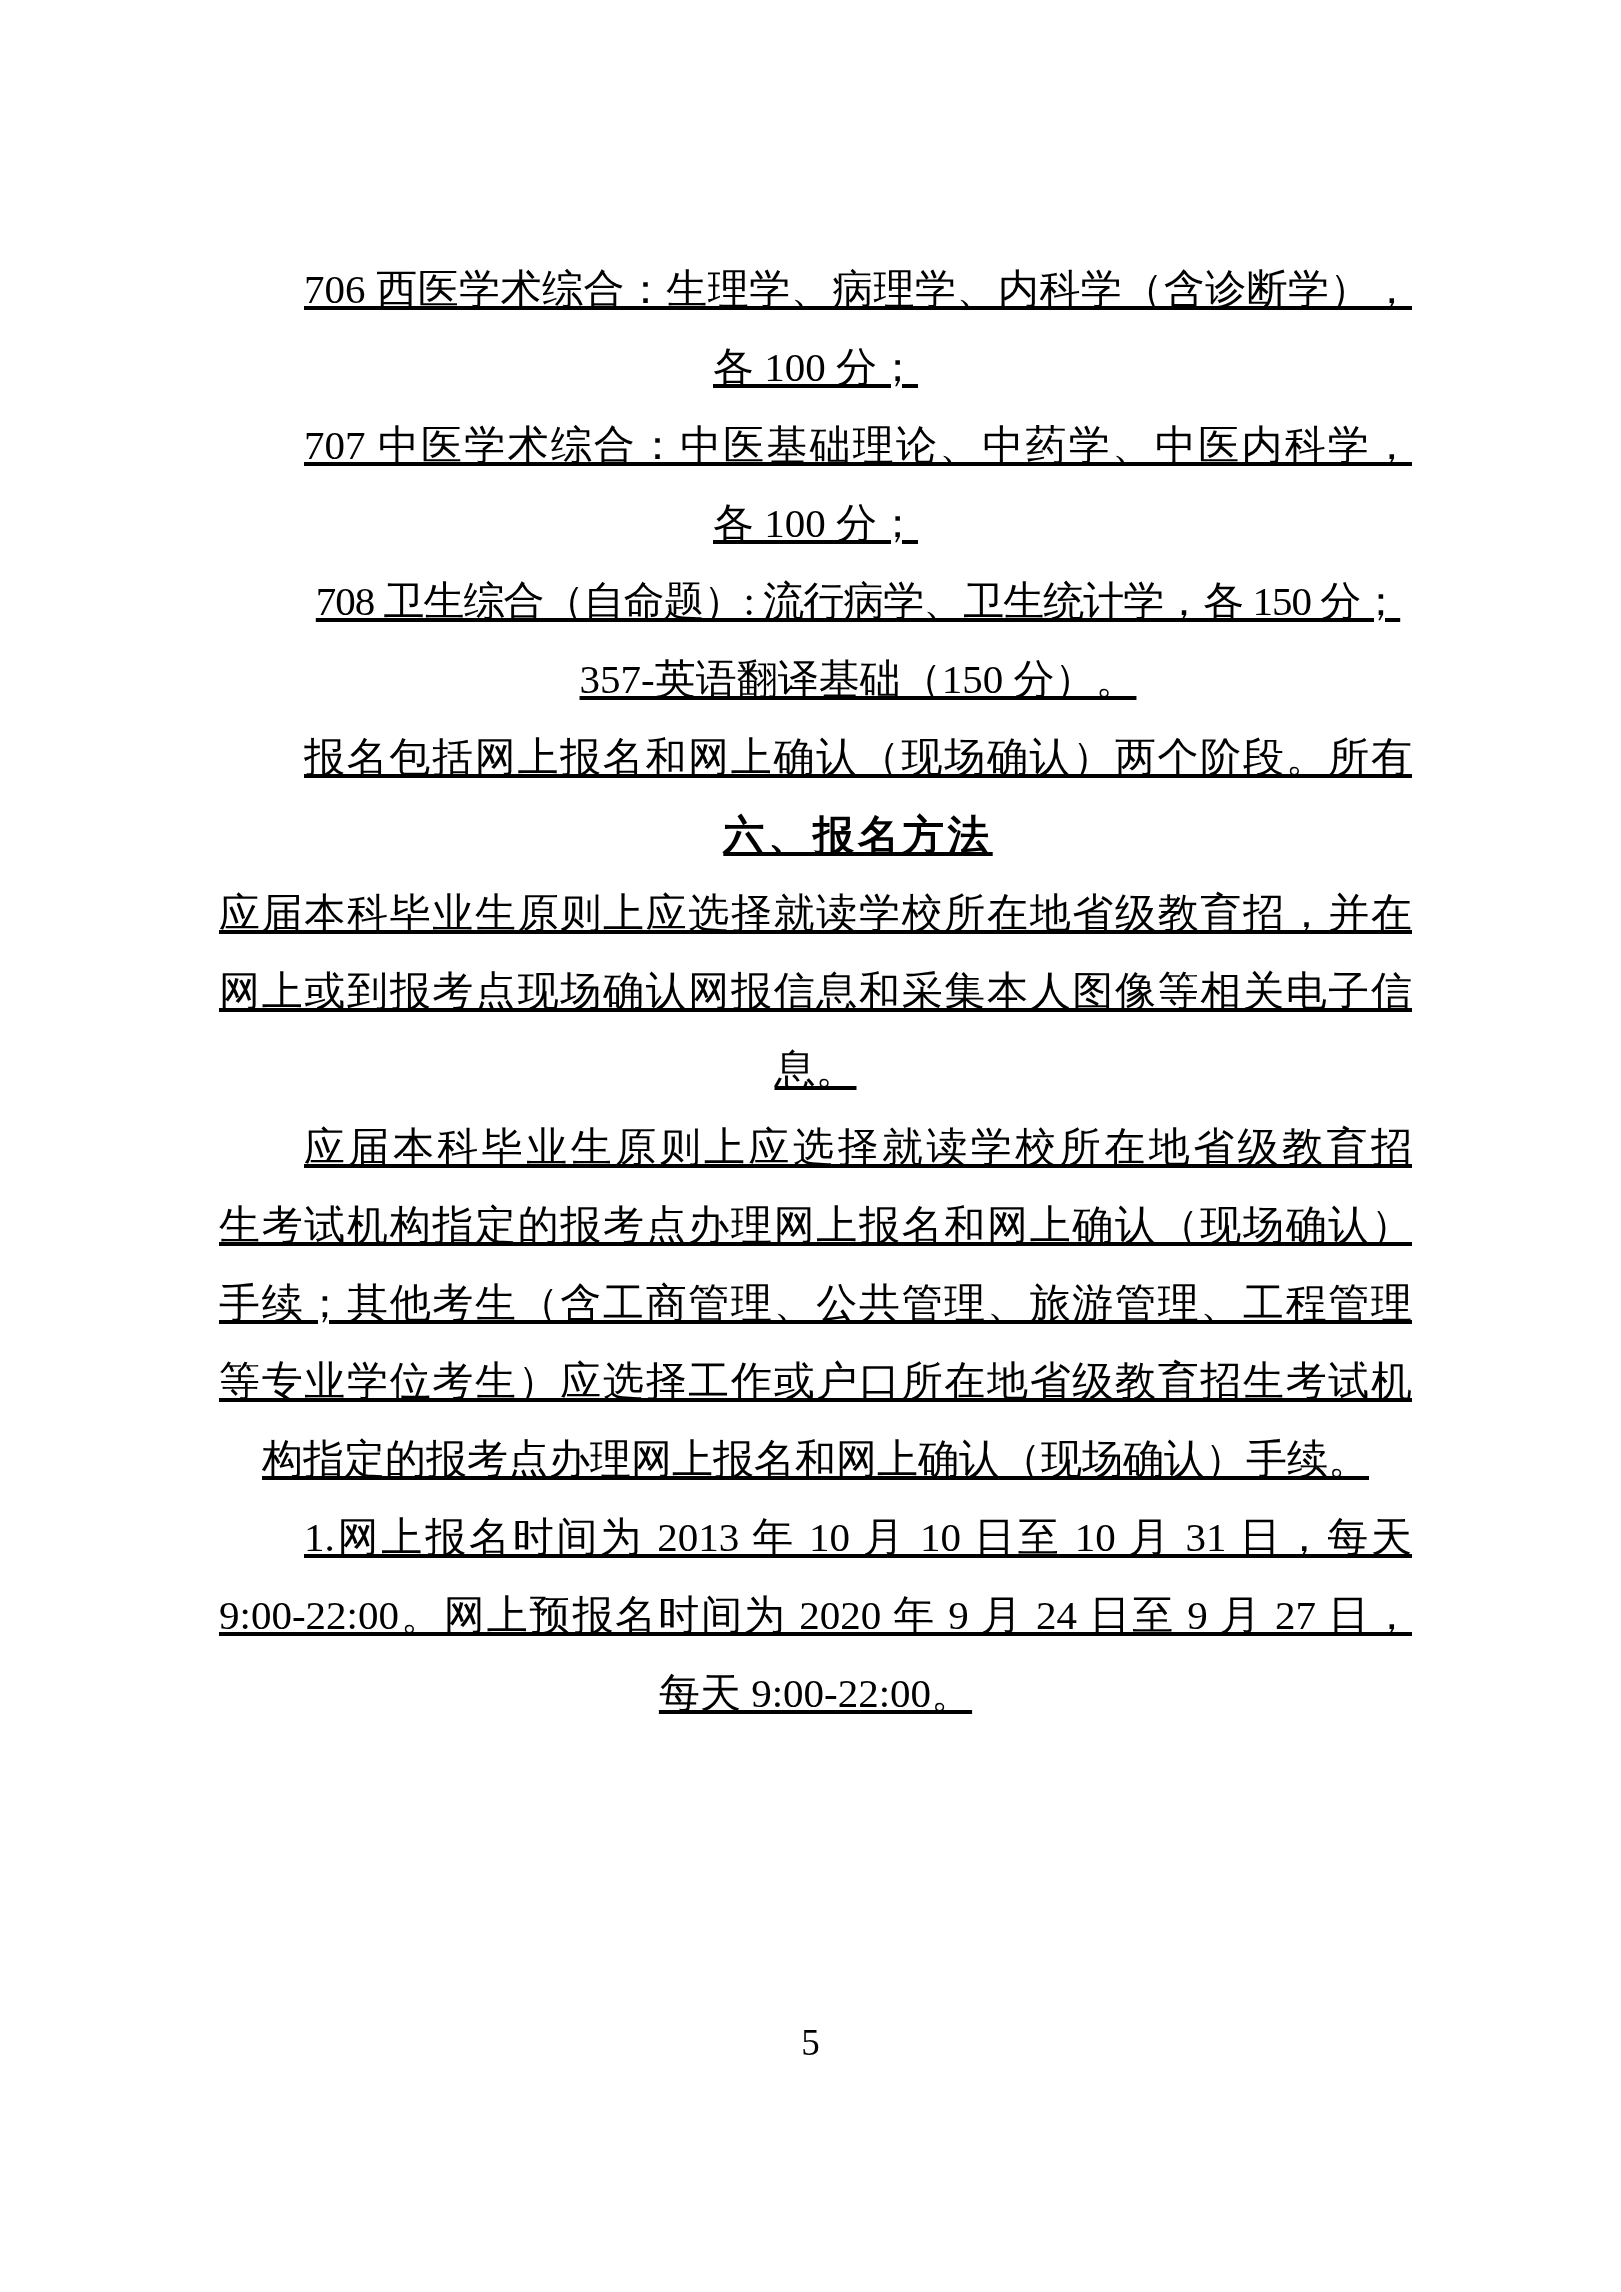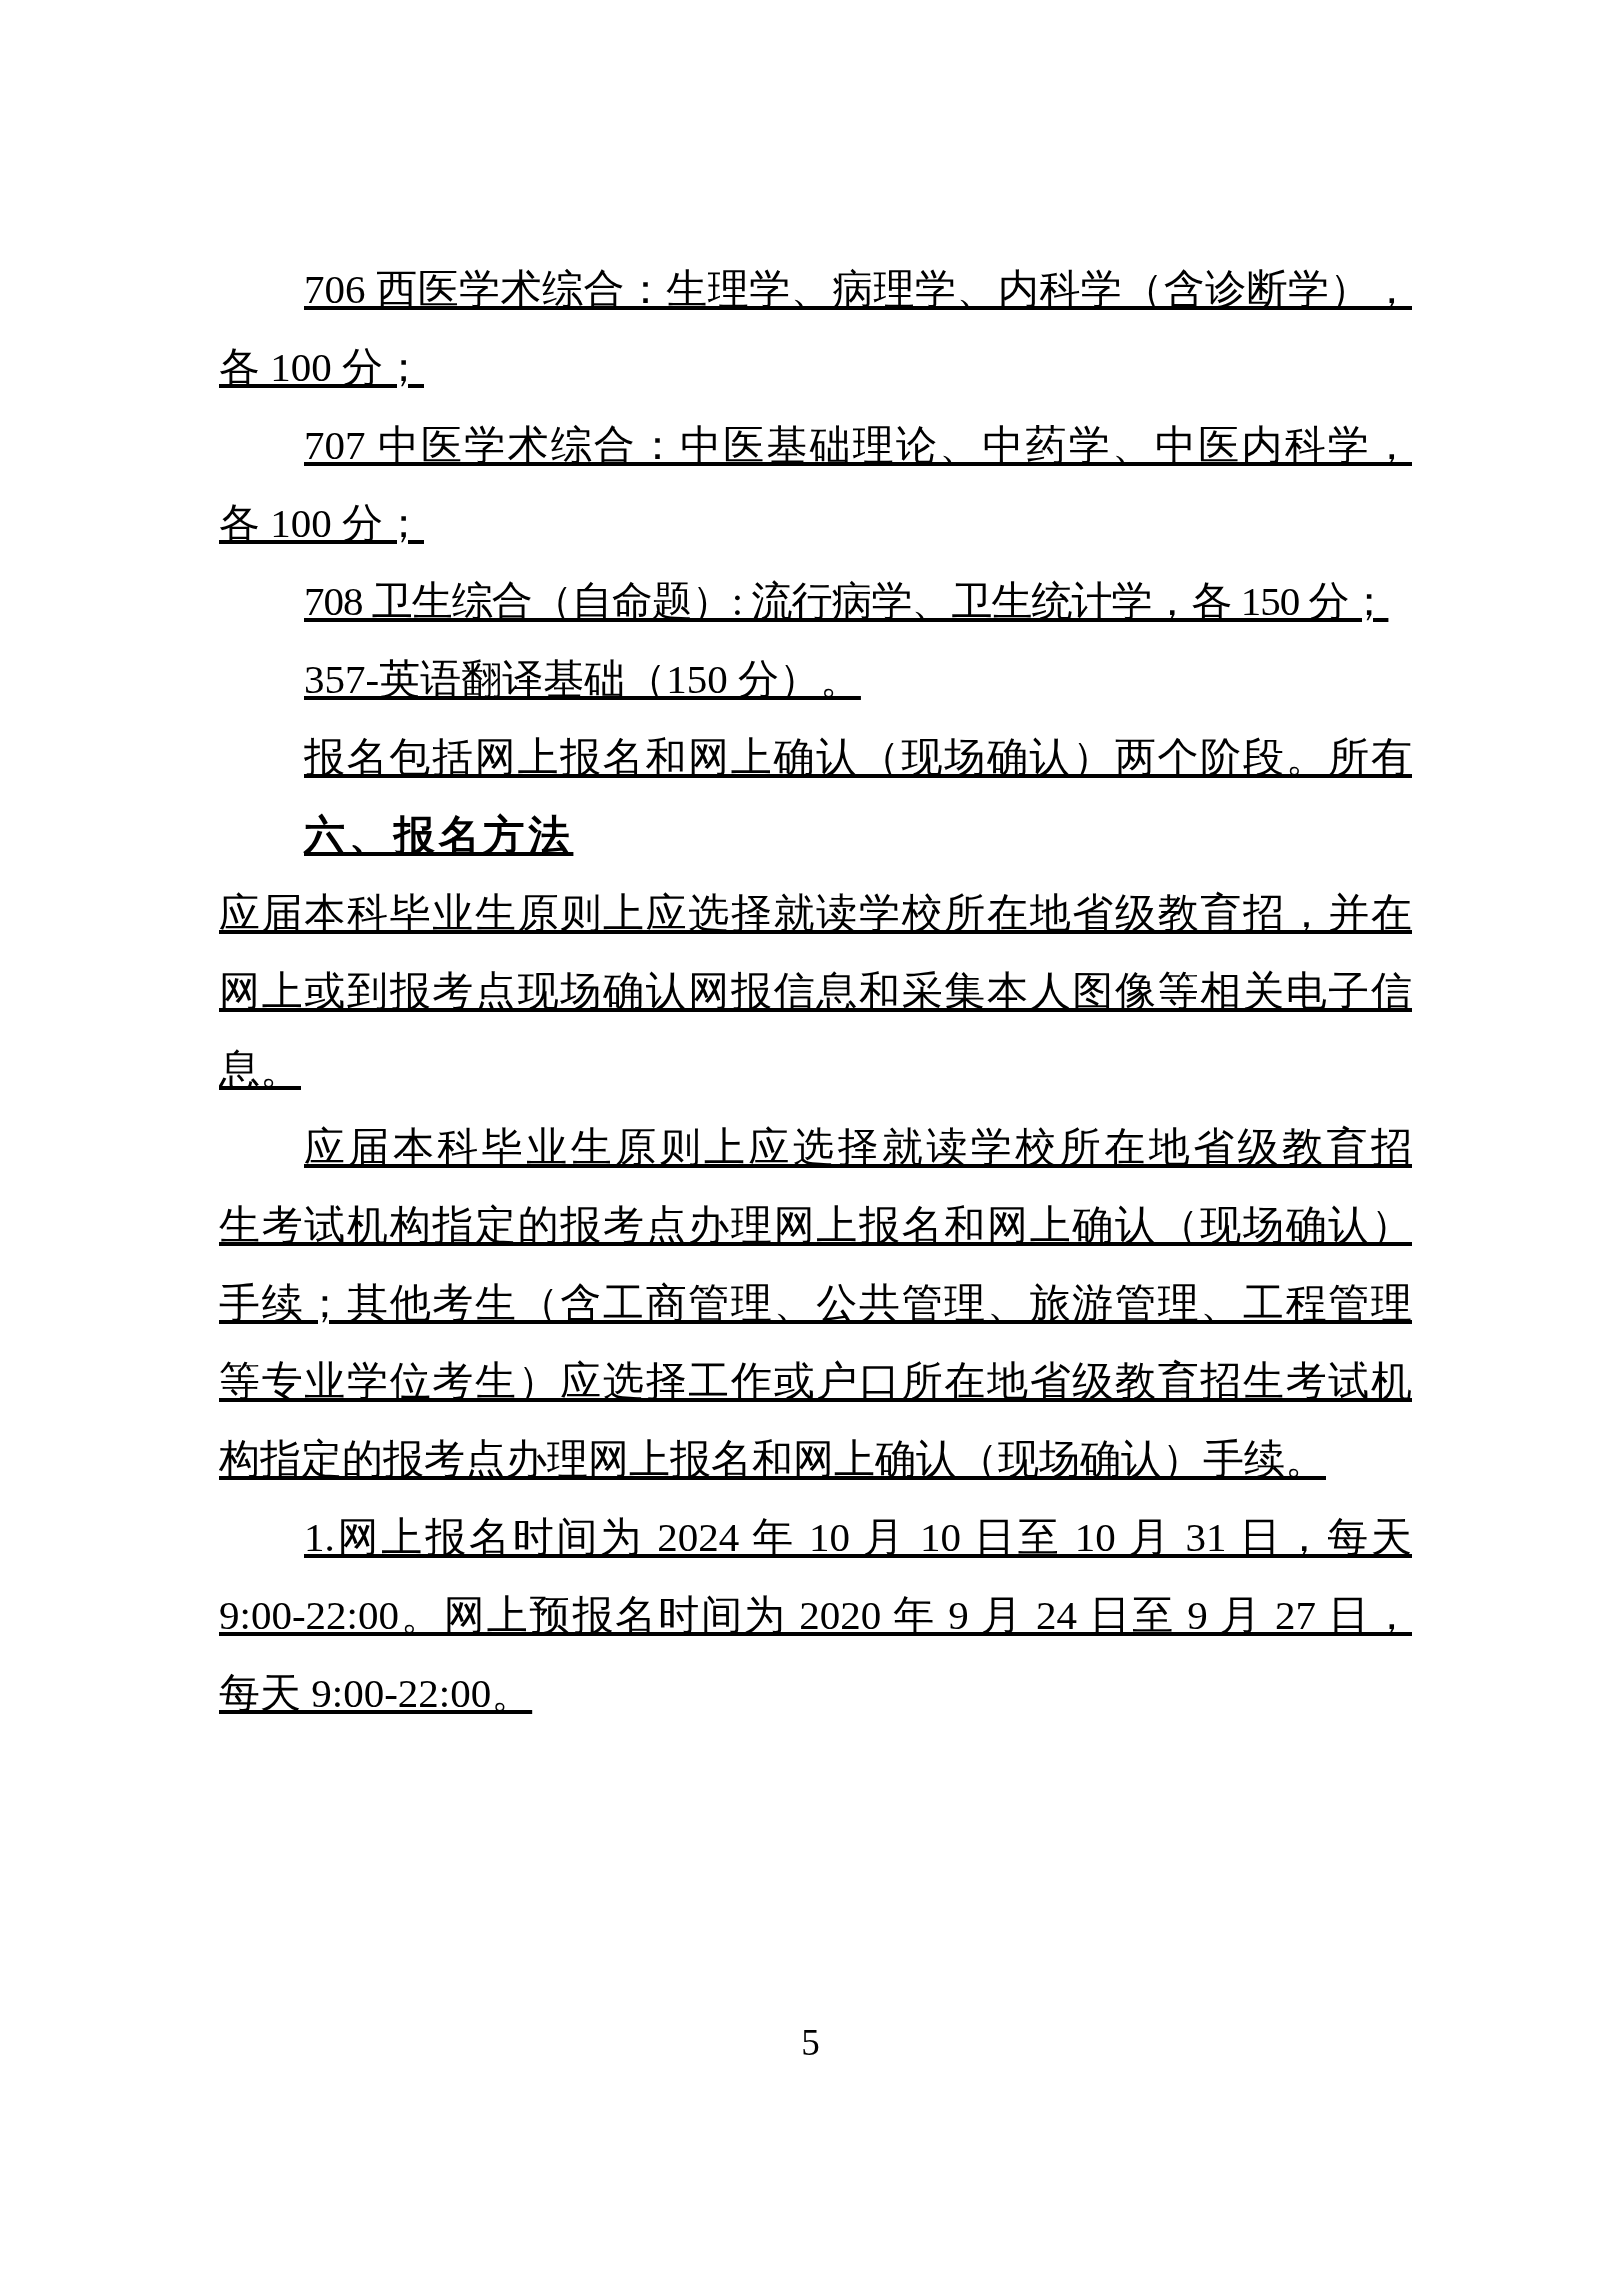--- a/index.html
+++ b/index.html
@@ -16,21 +16,21 @@
     position: absolute;
     left: 219px;
     top: 250px;
     width: 1193px;
     text-decoration: underline;
   }
   .line {
     height: 78px;
     line-height: 78px;
     font-size: 41px;
-    text-align: left;
+    text-align: center;
     white-space: pre-wrap;
     overflow: hidden;
   }
   .indent { text-indent: 85px; }
   .justify {
     text-align: justify;
     text-align-last: justify;
   }
   .heading {
     font-weight: bold;
@@ -66,19 +66,19 @@
   <div class="line indent justify">报名包括网上报名和网上确认（现场确认）两个阶段。所有</div>
   <div class="line indent heading">六、报名方法</div>
   <div class="line justify">应届本科毕业生原则上应选择就读学校所在地省级教育招，并在</div>
   <div class="line justify">网上或到报考点现场确认网报信息和采集本人图像等相关电子信</div>
   <div class="line">息。</div>
   <div class="line indent justify">应届本科毕业生原则上应选择就读学校所在地省级教育招</div>
   <div class="line justify">生考试机构指定的报考点办理网上报名和网上确认（现场确认）</div>
   <div class="line justify">手续；其他考生（含工商管理、公共管理、旅游管理、工程管理</div>
   <div class="line justify">等专业学位考生）应选择工作或户口所在地省级教育招生考试机</div>
   <div class="line">构指定的报考点办理网上报名和网上确认（现场确认）手续。</div>
-  <div class="line indent justify">1.网上报名时间为 2024 年 10 月 10 日至 10 月 31 日，每天</div>
+  <div class="line indent justify">1.网上报名时间为 2013 年 10 月 10 日至 10 月 31 日，每天</div>
   <div class="line justify">9:00-22:00。网上预报名时间为 2020 年 9 月 24 日至 9 月 27 日，</div>
   <div class="line">每天 9:00-22:00。</div>
 </div>
 
 <div class="page-number">5</div>
 
 
 </body></html>

